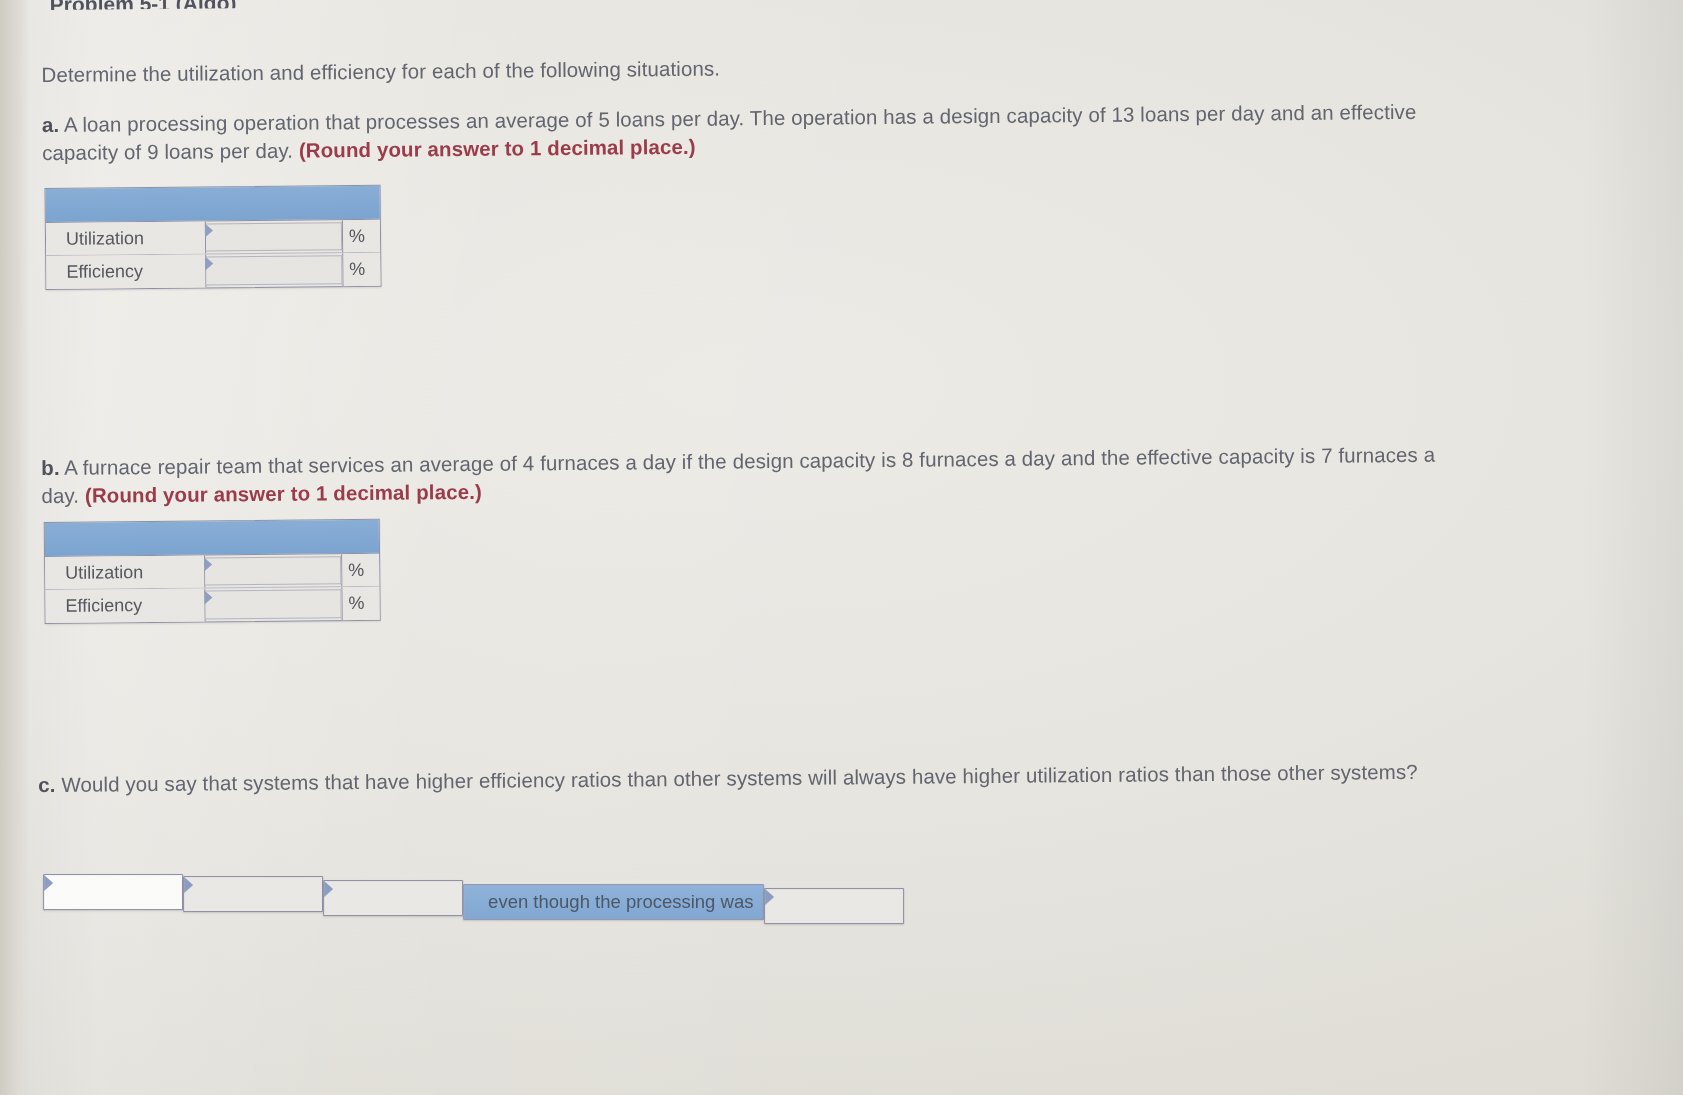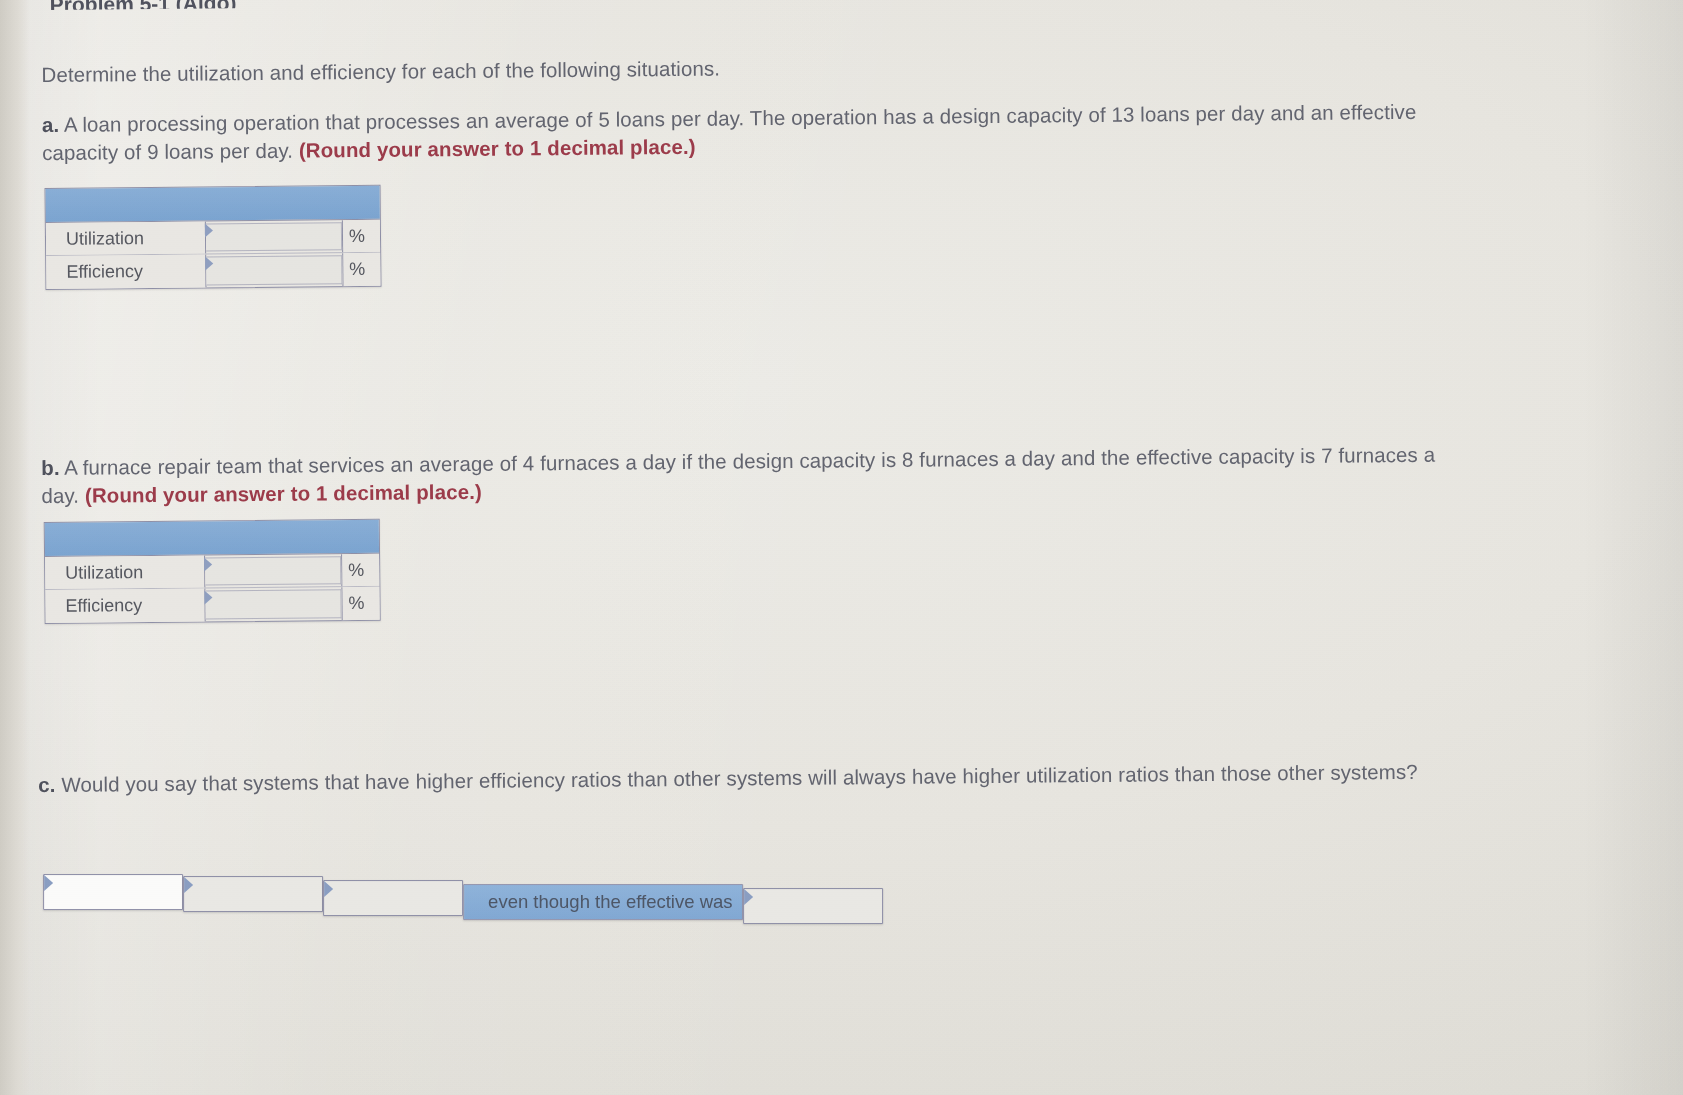--- a/index.html
+++ b/index.html
@@ -253,19 +253,19 @@
   </div>
 
   <div class="abs prose" id="part-c">
     <b>c.</b><span> Would you say that systems that have higher efficiency ratios than other systems will always have higher utilization ratios than those other systems?</span>
   </div>
 
   <div class="abs" id="sentence">
     <div class="sel"></div>
     <div class="sel dim"></div>
     <div class="sel dim"></div>
-    <div class="chip">even though the effective was</div>
+    <div class="chip">even though the processing was</div>
     <div class="sel dim"></div>
   </div>
 
 </div>
 
 <div id="grain"></div>
 
 </body></html>

